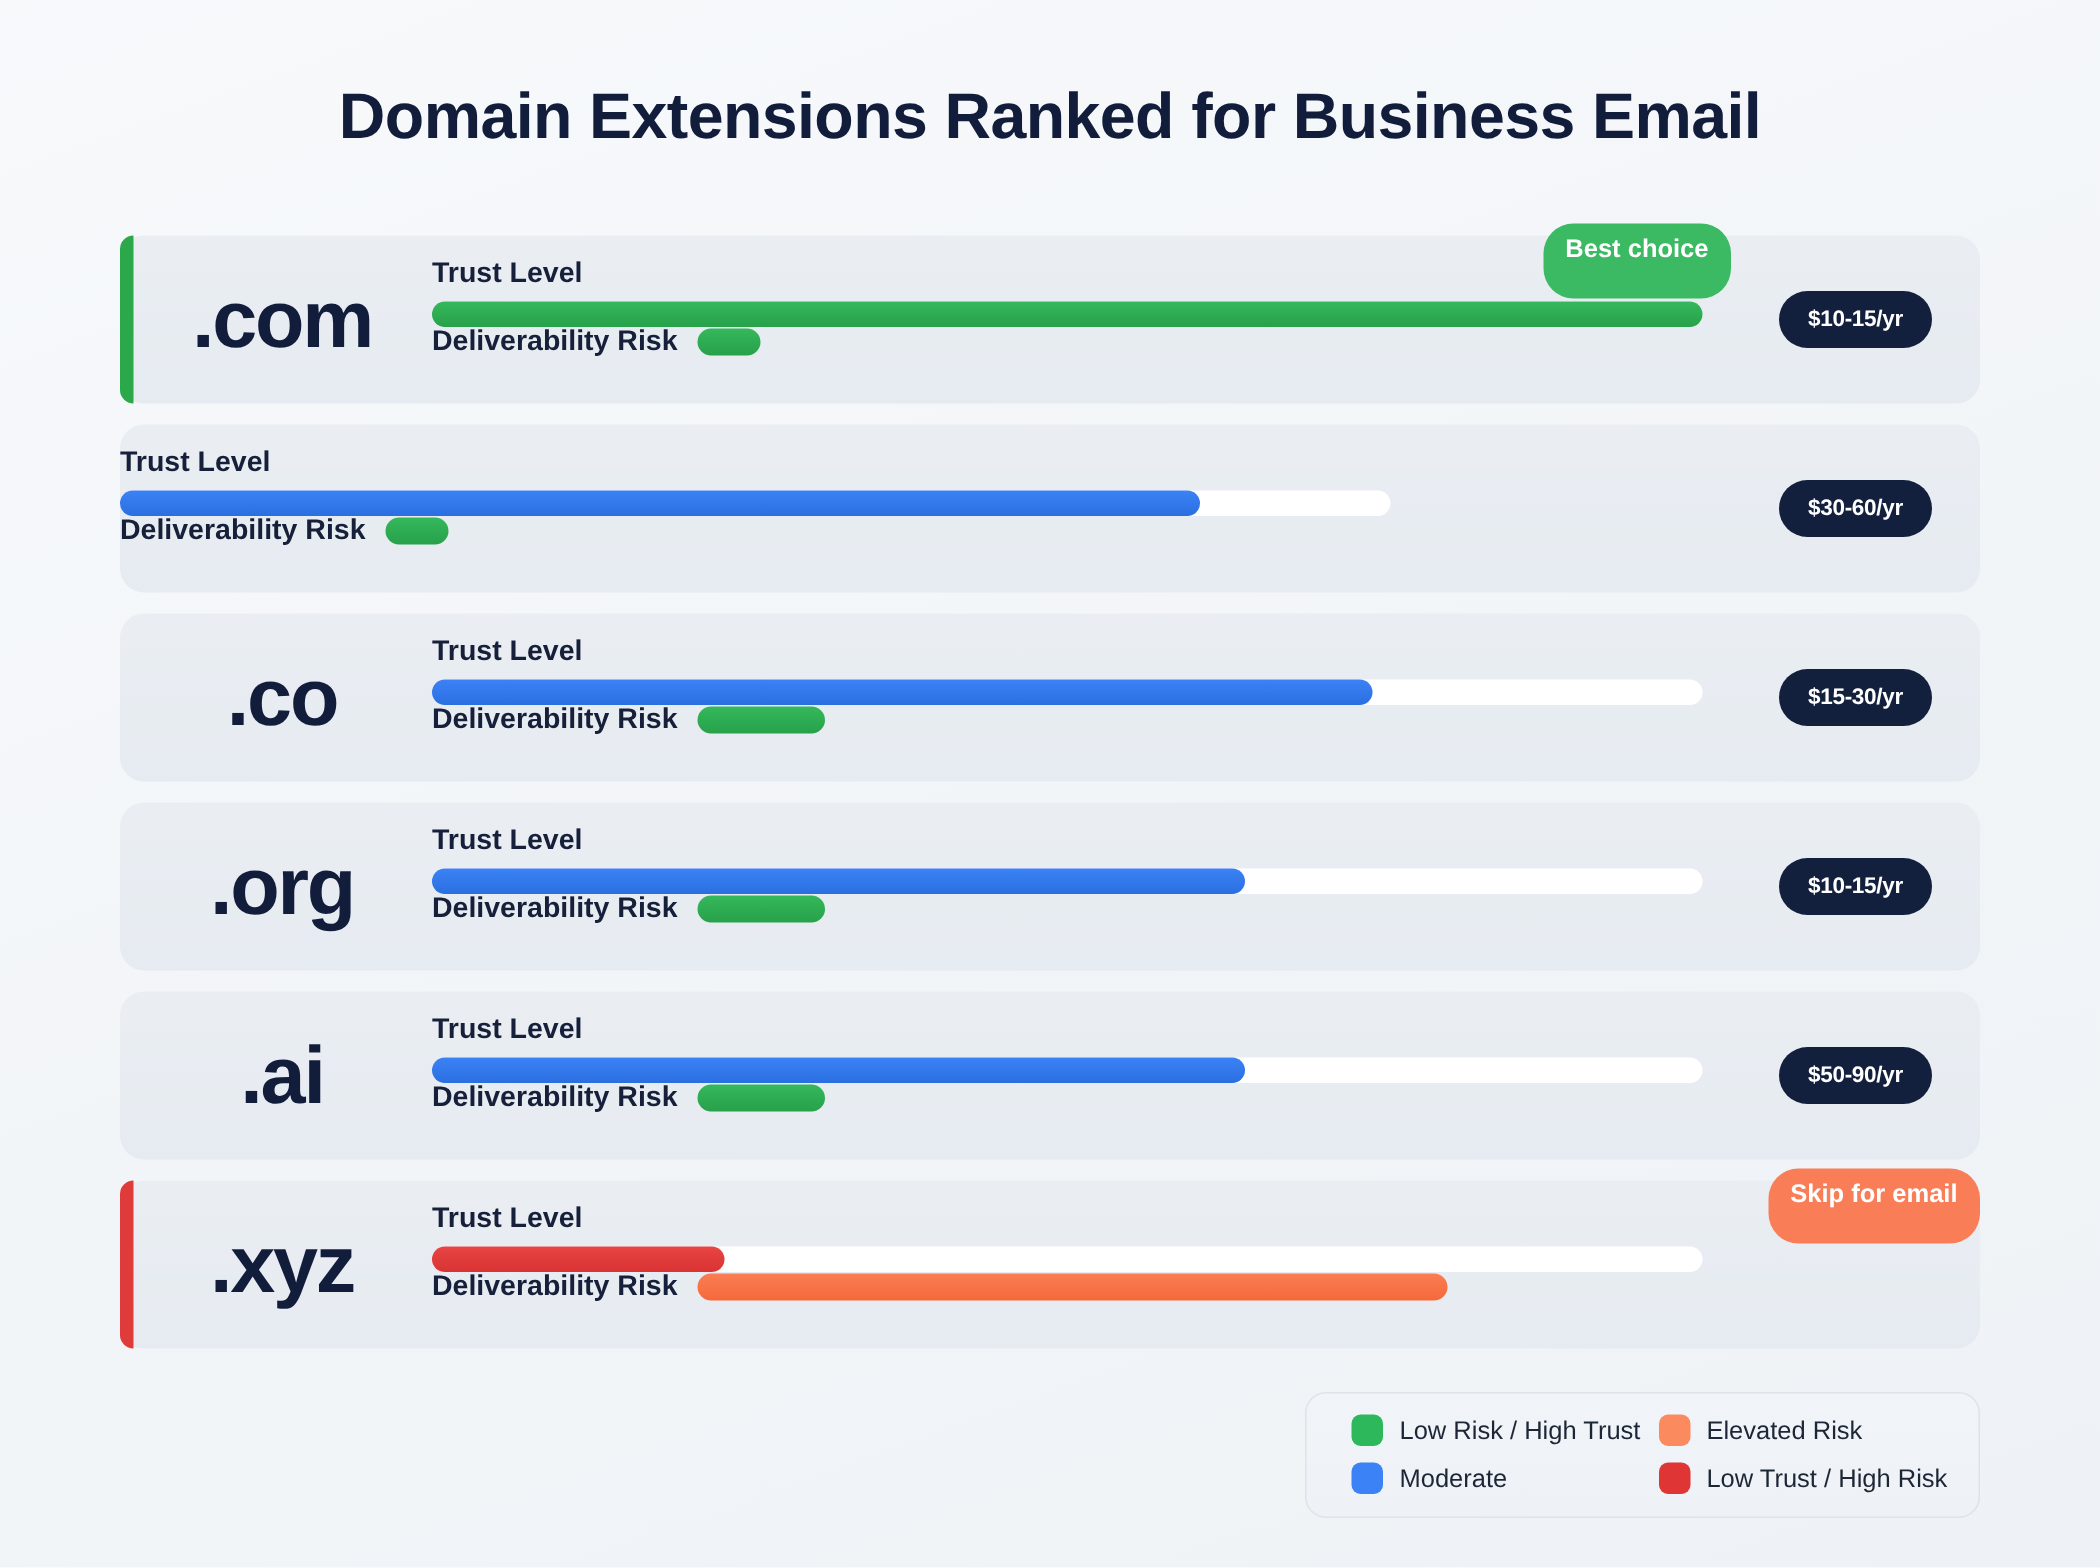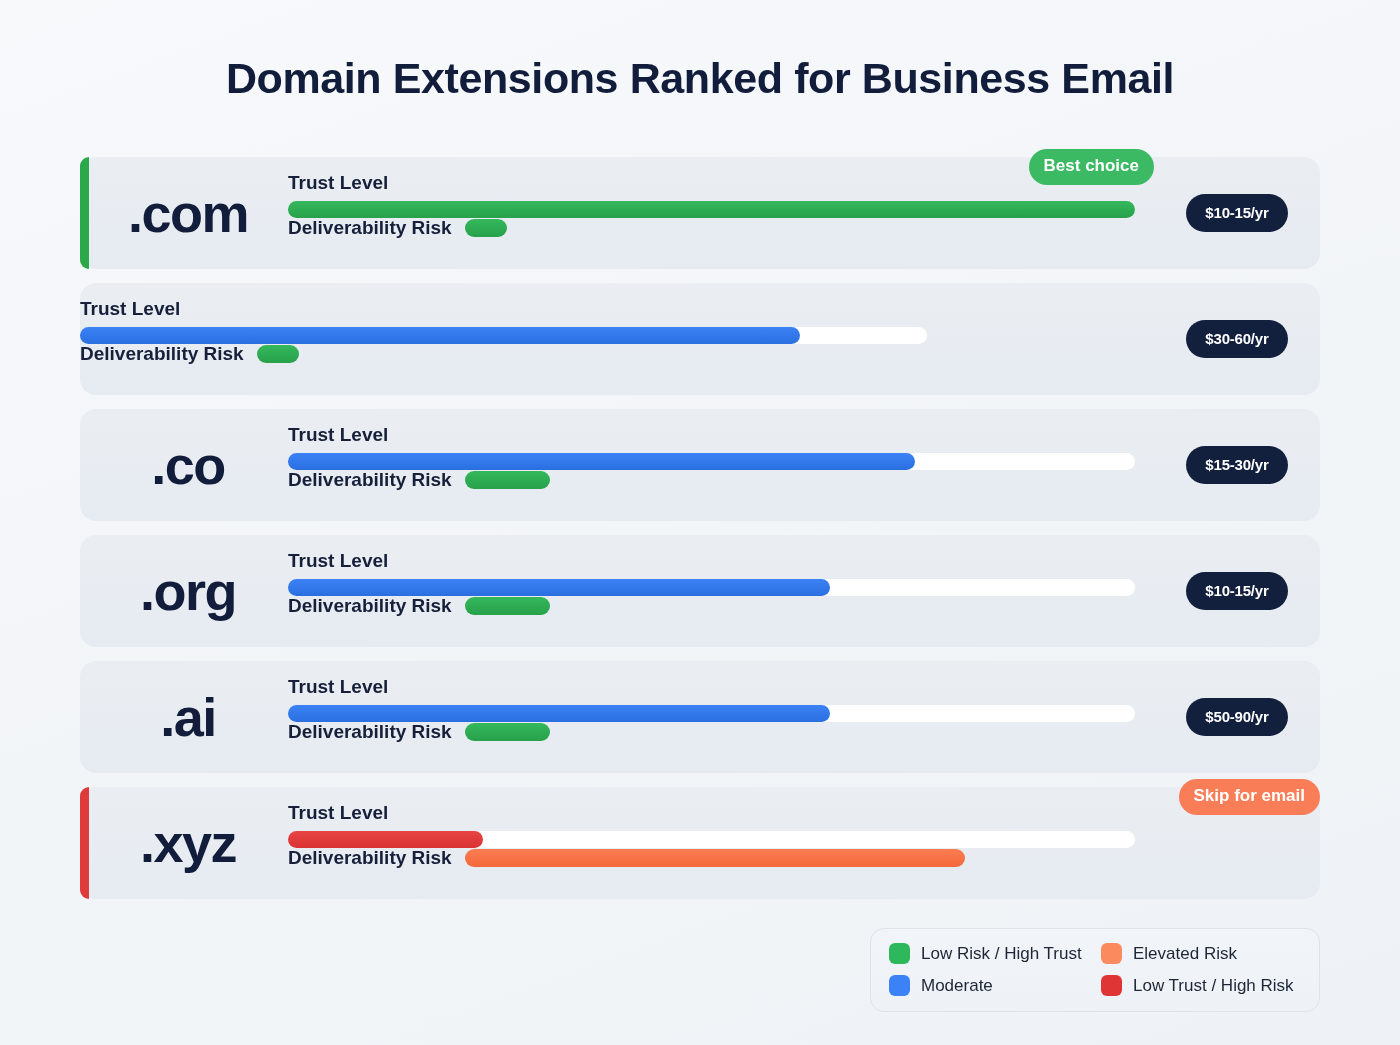--- a/index.html
+++ b/index.html
@@ -126,21 +126,21 @@
   .c-red    { background: linear-gradient(180deg, #e84545 0%, #d93232 100%); }
 
   
   .badge {
     position: absolute;
     top: -8px;
     right: 0px;
     font-size: 17px;
     font-weight: bold;
     color: #ffffff;
-    padding: 7px 15px 9px;
+    padding: 7px 15px 23px;
     border-radius: 20px;
     white-space: nowrap;
   }
   .badge.green  { background: #3cb963; }
   .badge.orange { background: #f97e57; }
 
   
   .price-wrap {
     flex: 0 0 166px;
     display: flex;
@@ -161,21 +161,21 @@
 
   
   .legend {
     position: absolute;
     left: 870px;
     top: 928px;
     width: 450px;
     background: linear-gradient(180deg, #f1f4f8 0%, #eef2f6 100%);
     border: 1px solid #dde3ea;
     border-radius: 14px;
-    padding: 14px 18px 15px;
+    padding: 14px 30px 15px;
     display: grid;
     grid-template-columns: 1fr 1fr;
     grid-row-gap: 11px;
     grid-column-gap: 12px;
   }
 
   .legend-item {
     display: flex;
     align-items: center;
     gap: 11px;

